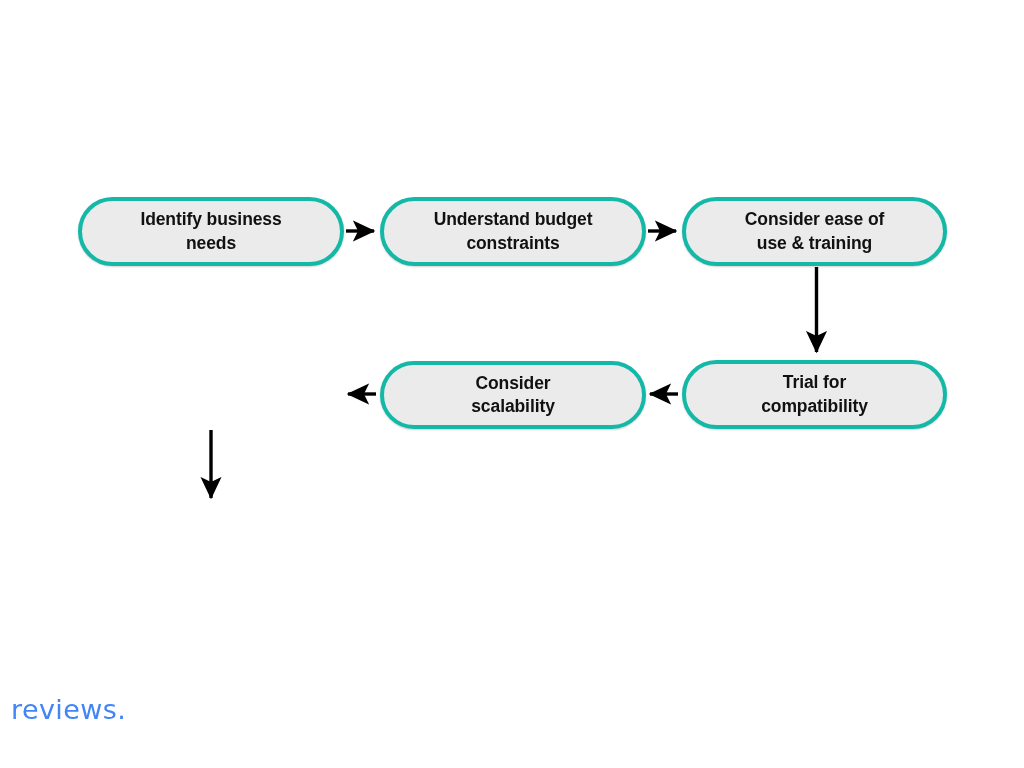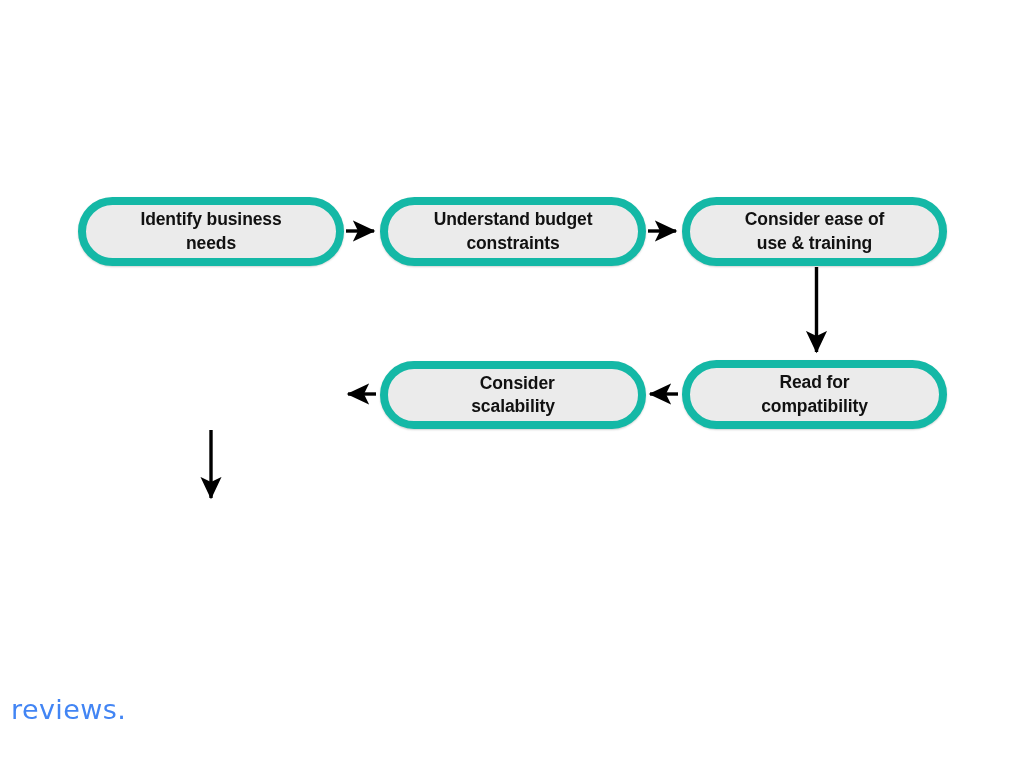--- a/index.html
+++ b/index.html
@@ -22,21 +22,21 @@
     top: 0;
     width: 1024px;
     height: 768px;
   }
 
   
   .node {
     position: absolute;
     box-sizing: border-box;
     background: #ebebeb;
-    border: 8px solid #14b8a6;
+    border: 4px solid #14b8a6;
     border-radius: 999px;
     display: flex;
     align-items: center;
     justify-content: center;
     text-align: center;
     color: #111111;
     font-weight: bold;
     font-size: 17.5px;
     line-height: 1.33;
     letter-spacing: -0.1px;
@@ -44,21 +44,21 @@
     white-space: pre-line;
     box-shadow: 0 1px 2px rgba(0,0,0,0.18);
   }
 
   
   #node-identify-business-needs      { left: 78px;  top: 197px; width: 266px; height: 69px; }
   #node-understand-budget-constraints{ left: 380px; top: 197px; width: 266px; height: 69px; }
   #node-consider-ease-of-use         { left: 682px; top: 197px; width: 265px; height: 69px; }
   
   #node-read-reviews                 { left: 78px;  top: 359px; width: 266px; height: 70px; }
-  #node-consider-scalability         { left: 380px; top: 361px; width: 266px; height: 68px; text-align: right; }
+  #node-consider-scalability         { left: 380px; top: 361px; width: 266px; height: 68px; }
   #node-check-for-compatibility      { left: 682px; top: 360px; width: 265px; height: 69px; }
   
   #node-trial-the-system             { left: 78px;  top: 505px; width: 266px; height: 67px; }
 
   
   #connectors {
     position: absolute;
     left: 0;
     top: 0;
     width: 1024px;
@@ -118,21 +118,21 @@
 
   <div class="node" id="node-identify-business-needs">Identify business
 needs</div>
 
   <div class="node" id="node-understand-budget-constraints">Understand budget
 constraints</div>
 
   <div class="node" id="node-consider-ease-of-use">Consider ease of
 use &amp; training</div>
 
-  <div class="node" id="node-check-for-compatibility">Read for
+  <div class="node" id="node-check-for-compatibility">Trial for
 compatibility</div>
 
   <div class="node" id="node-consider-scalability">Consider
 scalability</div>
 
 
 
   <div id="brand-logo">reviews.</div>
 
 </div>

